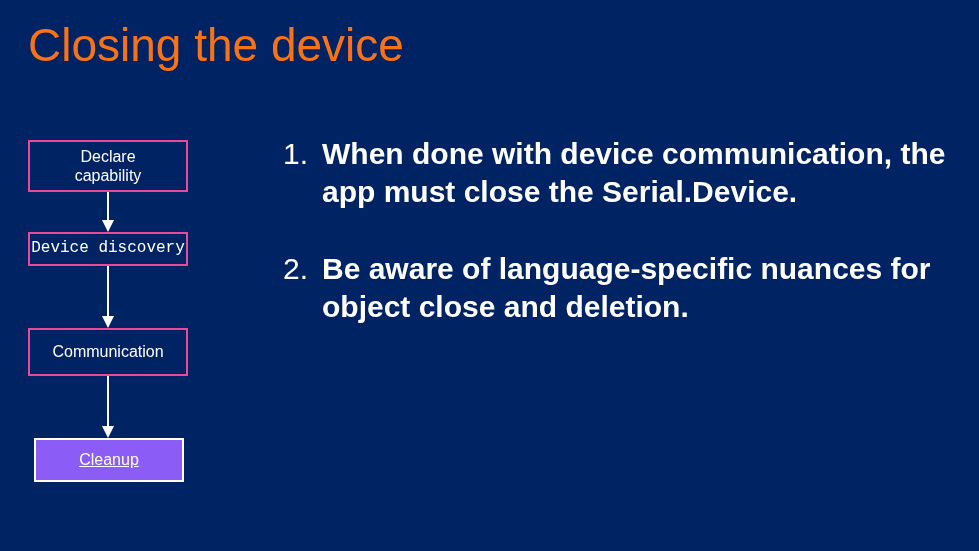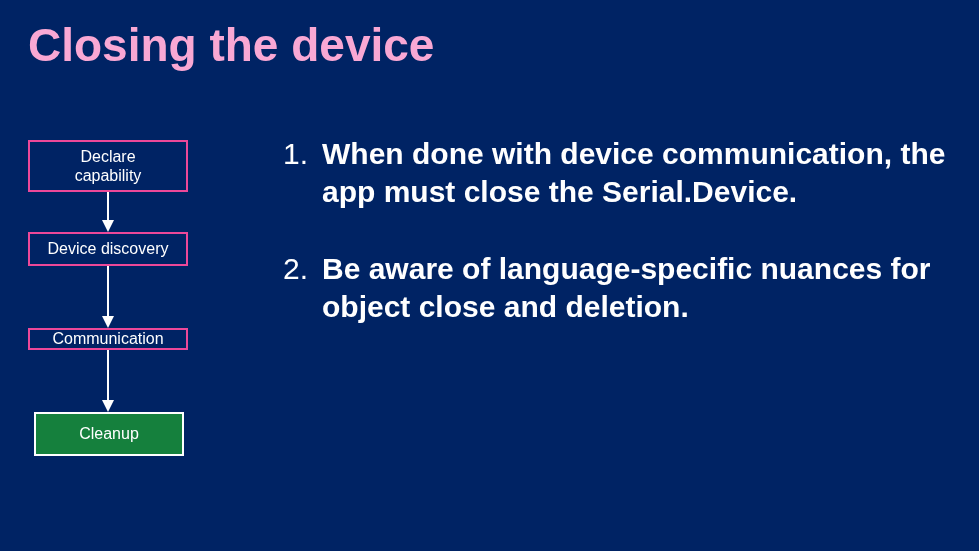--- a/index.html
+++ b/index.html
@@ -16,22 +16,22 @@
     position: relative;
     width: 979px;
     height: 551px;
     box-sizing: border-box;
   }
   .title {
     position: absolute;
     left: 28px;
     top: 18px;
     font-size: 46px;
-    font-weight: 700;
-    color: #f9a8d4;
+    font-weight: 400;
+    color: #f97316;
   }
   
   .diagram {
     position: absolute;
     left: 28px;
     top: 140px;
     width: 160px;
   }
   .box {
     width: 160px;
@@ -42,26 +42,27 @@
     font-family: "Segoe UI", Arial, sans-serif;
     font-weight: 400;
     font-size: 16px;
     text-align: center;
     display: flex;
     align-items: center;
     justify-content: center;
     line-height: 1.2;
   }
   .box.active {
-    background: #15803d;
+    background: #8b5cf6;
     border-color: #ffffff;
+    text-decoration: underline;
   }
   .box1 { height: 52px; }
-  .box2 { height: 34px; }
-  .box3 { height: 22px; }
+  .box2 { height: 34px; font-family: Liberation Mono, monospace; }
+  .box3 { height: 48px; }
   .box4 { height: 44px; margin-left: 6px; width: 150px; }
   .arrow-wrap {
     display: flex;
     justify-content: center;
   }
   svg.arrow {
     display: block;
   }
   
   .content {

